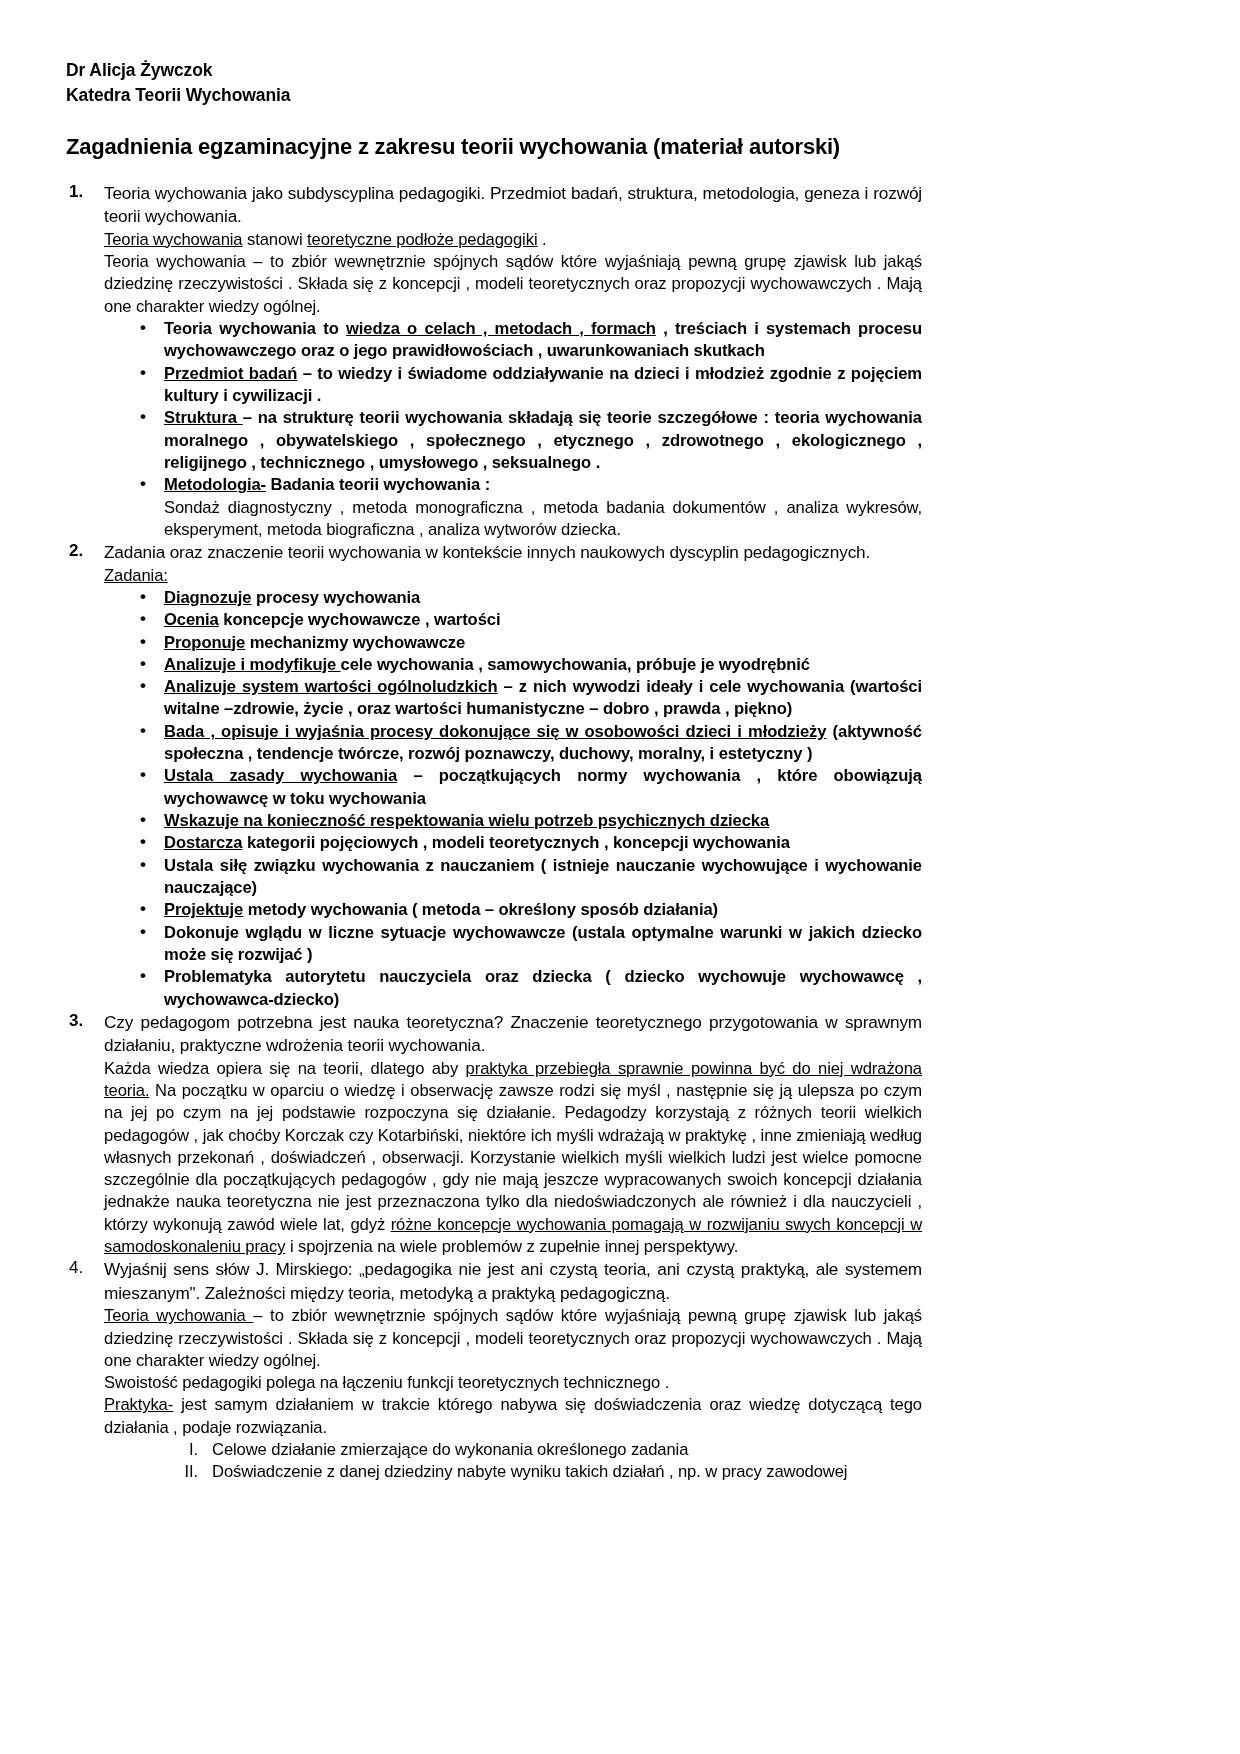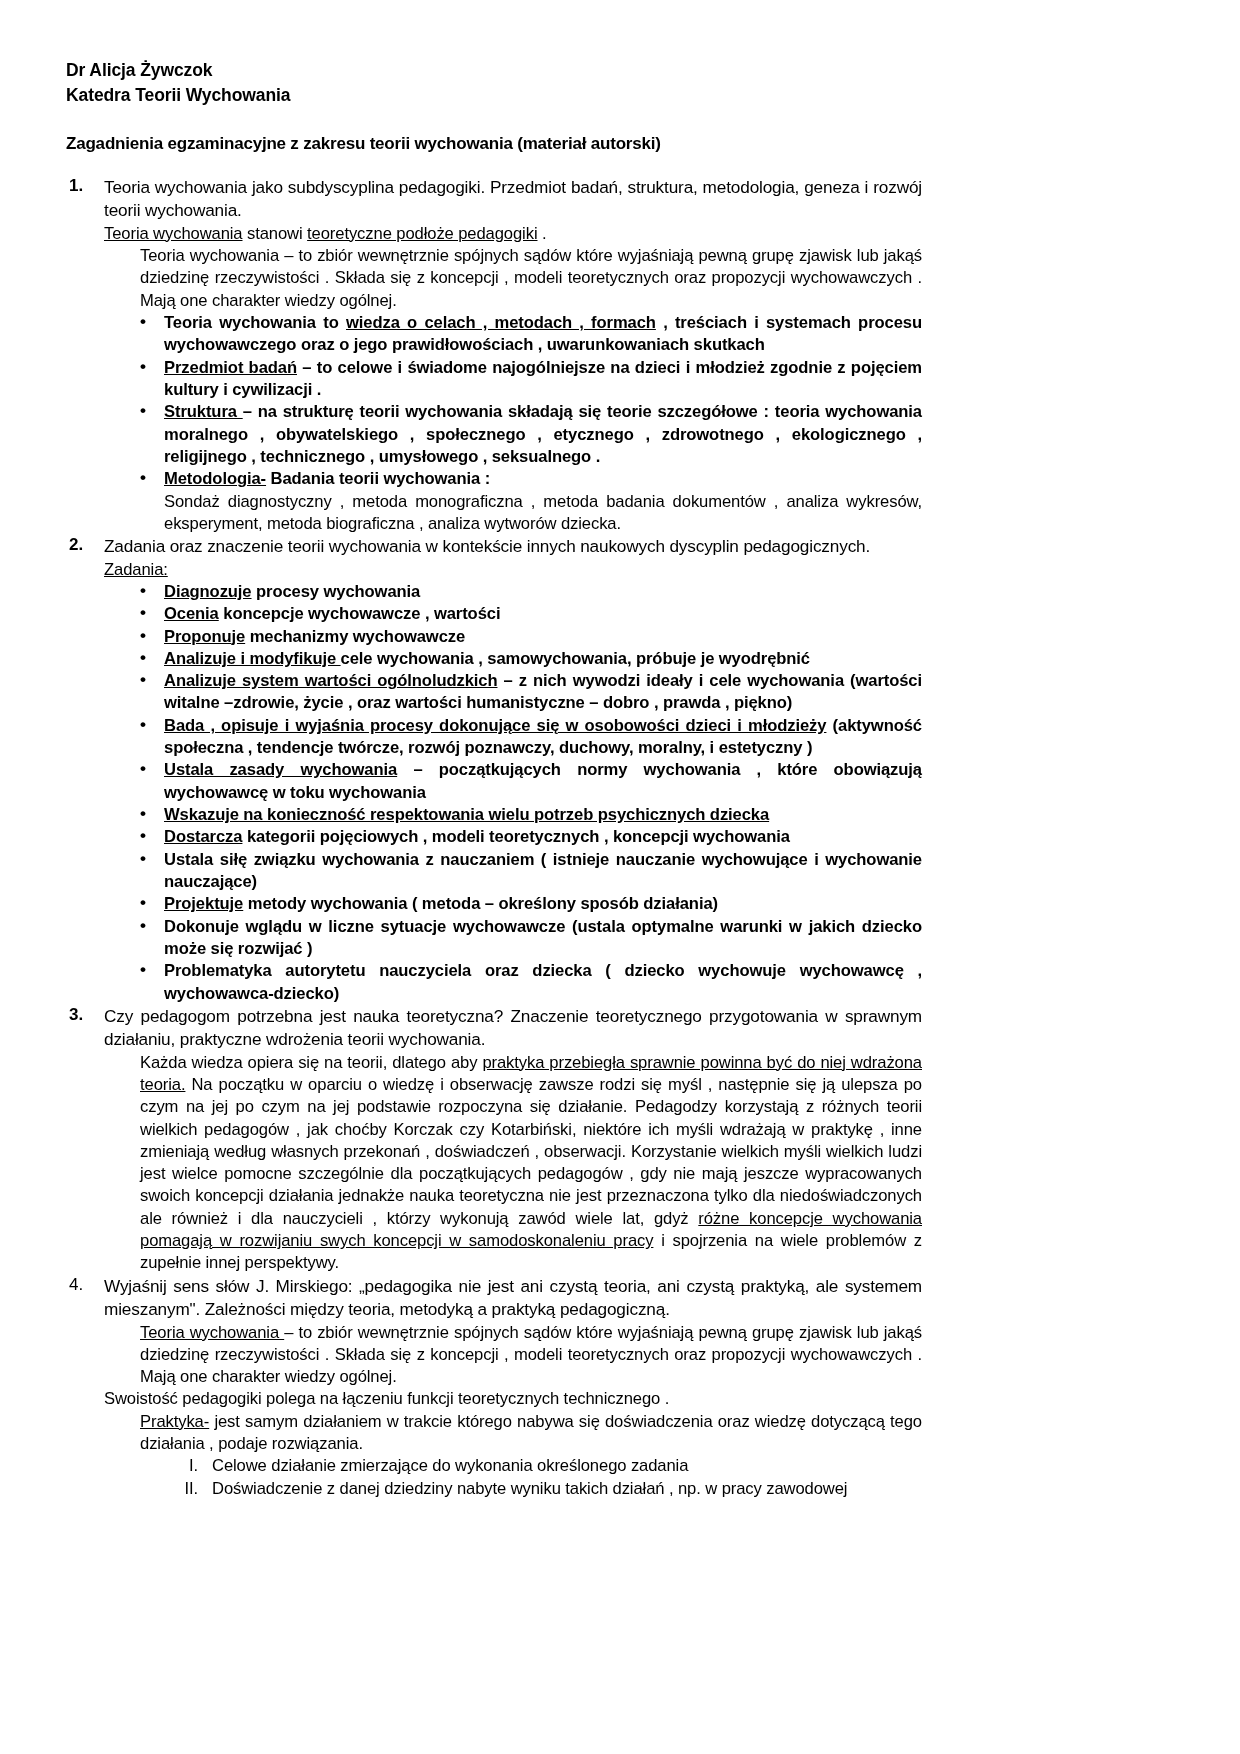--- a/index.html
+++ b/index.html
@@ -24,21 +24,21 @@
 
   
   .hdr {
     font-weight: bold;
     font-size: 17.5px;
     line-height: 1.43;
     letter-spacing: -0.1px;
   }
   .doc-subtitle {
     font-weight: bold;
-    font-size: 17px;
+    font-size: 22px;
     margin-top: 26px;
     letter-spacing: -0.2px;
   }
 
   
   ol.main {
     list-style: none;
     margin: 22px 0 0 0;
     padding: 0;
   }
@@ -70,21 +70,20 @@
   .para {
     font-size: 16.6px;
     line-height: 1.345;
     text-align: justify;
     letter-spacing: -0.1px;
     margin: 0;
   }
   .para.j {
     text-align: justify;
     text-justify: inter-word;
-    margin-left: 36px;
   }
   .u { text-decoration: underline; }
 
   
   ul.bul {
     list-style: none;
     margin: 0;
     padding: 0;
   }
   ul.bul > li {
@@ -160,21 +159,21 @@
       <div class="para"><span class="u">Teoria wychowania</span><span> stanowi </span><span class="u">teoretyczne podłoże pedagogiki</span><span> .</span></div>
 
       <div class="para j">Teoria wychowania – to zbiór wewnętrznie spójnych sądów które wyjaśniają pewną grupę zjawisk lub jakąś dziedzinę rzeczywistości . Składa się z koncepcji , modeli teoretycznych oraz propozycji wychowawczych . Mają one charakter wiedzy ogólnej.</div>
 
       <ul class="bul">
         <li>
             <span class="txt"><span>Teoria wychowania to </span><span class="u">wiedza o celach , metodach , formach</span><span> , treściach i systemach procesu wychowawczego oraz o jego prawidłowościach , uwarunkowaniach skutkach</span></span>
           </li>
 
         <li>
-            <span class="txt"><span class="u">Przedmiot badań</span><span> – to celowe i świadome najogólniejsze na dzieci i młodzież zgodnie z pojęciem kultury i cywilizacji .</span></span>
+            <span class="txt"><span class="u">Przedmiot badań</span><span> – to wiedzy i świadome oddziaływanie na dzieci i młodzież zgodnie z pojęciem kultury i cywilizacji .</span></span>
           </li>
 
         <li>
             <span class="txt"><span class="u">Struktura </span><span>– na strukturę teorii wychowania składają się teorie szczegółowe : teoria wychowania moralnego , obywatelskiego , społecznego , etycznego , zdrowotnego , ekologicznego , religijnego , technicznego , umysłowego , seksualnego .</span></span>
           </li>
 
         <li>
             <span class="txt"><span class="u">Metodologia-</span><span> Badania teorii wychowania :</span></span>
           </li>
       </ul>

